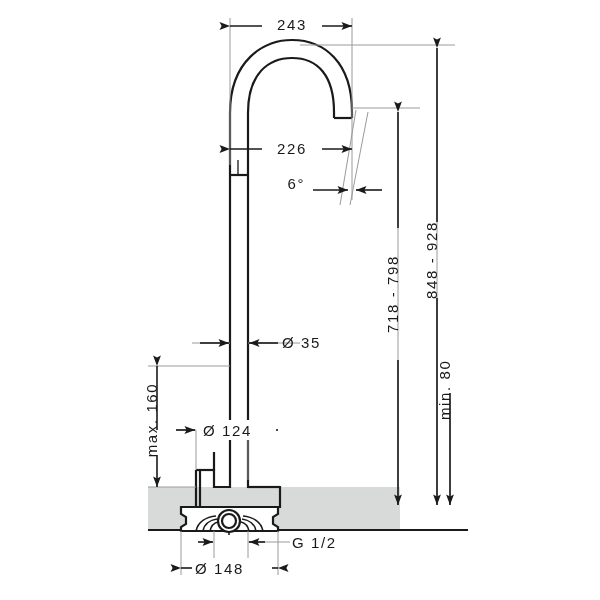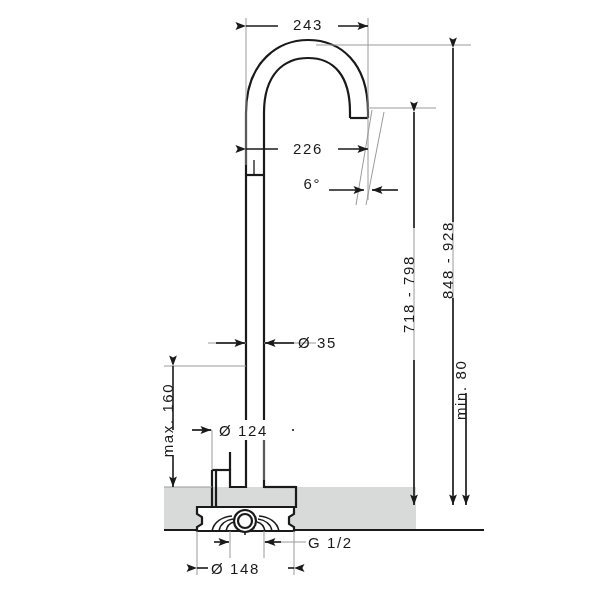--- a/index.html
+++ b/index.html
@@ -9,21 +9,20 @@
   }
   body {
     font-family: "Liberation Sans", sans-serif;
   }
   #stage {
     position: relative;
     width: 496px;
     height: 600px;
     background: #ffffff;
     overflow: hidden;
-    padding-left: 16px;
   }
   #stage svg {
     display: block;
   }
   .dim-text {
     font-family: "Liberation Sans", sans-serif;
     font-size: 15px;
     letter-spacing: 1.6px;
     fill: #1a1a1a;
   }

